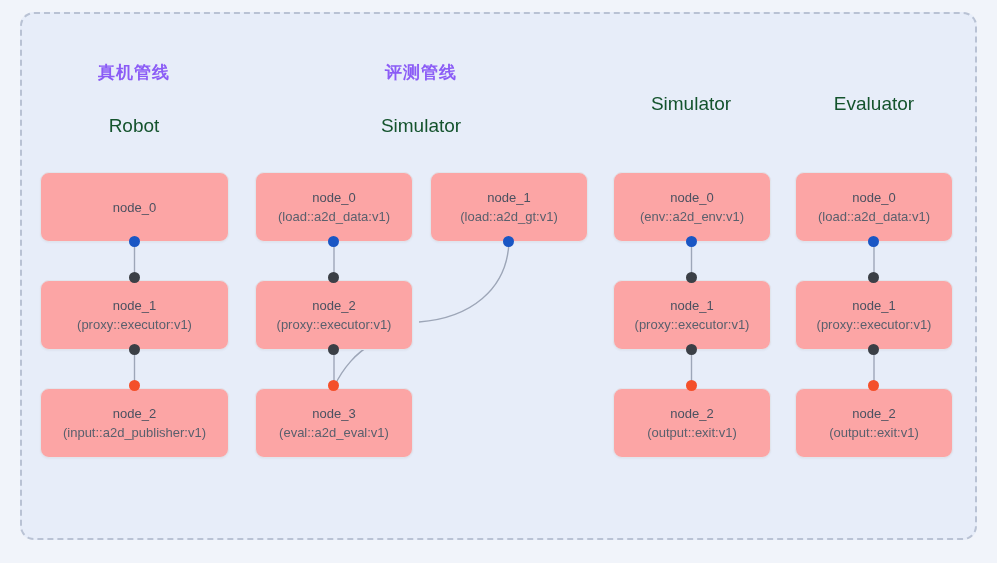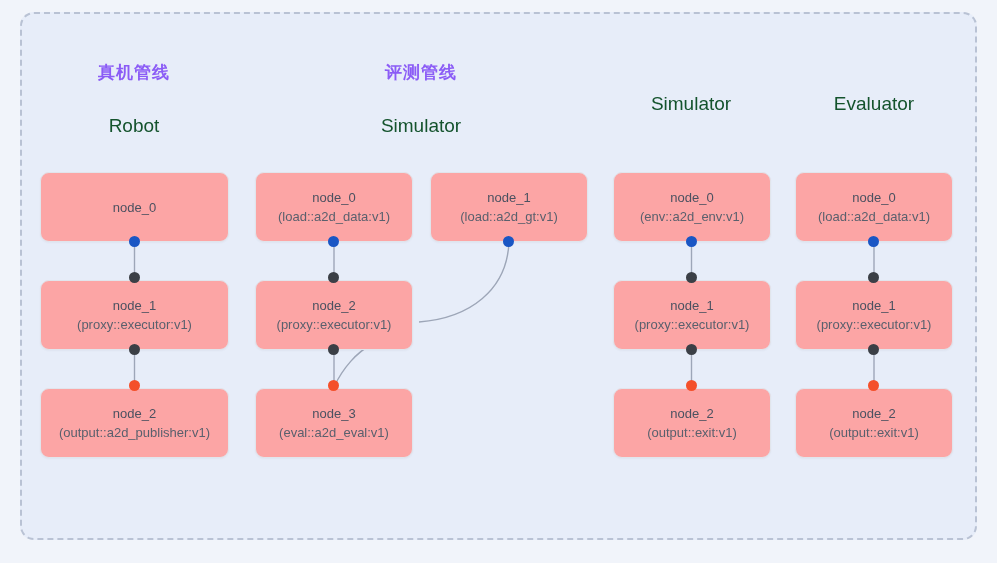--- a/index.html
+++ b/index.html
@@ -147,21 +147,21 @@
 
   <div class="node-card" style="left:40px; top:172px; width:189px; height:70px;">
     <div class="node-title">node_0</div>
   </div>
   <div class="node-card" style="left:40px; top:280px; width:189px; height:70px;">
     <div class="node-title">node_1</div>
     <div class="node-sub">(proxy::executor:v1)</div>
   </div>
   <div class="node-card" style="left:40px; top:388px; width:189px; height:70px;">
     <div class="node-title">node_2</div>
-    <div class="node-sub">(output::a2d_publisher:v1)</div>
+    <div class="node-sub">(input::a2d_publisher:v1)</div>
   </div>
 
   <div class="node-card" style="left:255px; top:172px; width:158px; height:70px;">
     <div class="node-title">node_0</div>
     <div class="node-sub">(load::a2d_data:v1)</div>
   </div>
   <div class="node-card" style="left:255px; top:280px; width:158px; height:70px;">
     <div class="node-title">node_2</div>
     <div class="node-sub">(proxy::executor:v1)</div>
   </div>

